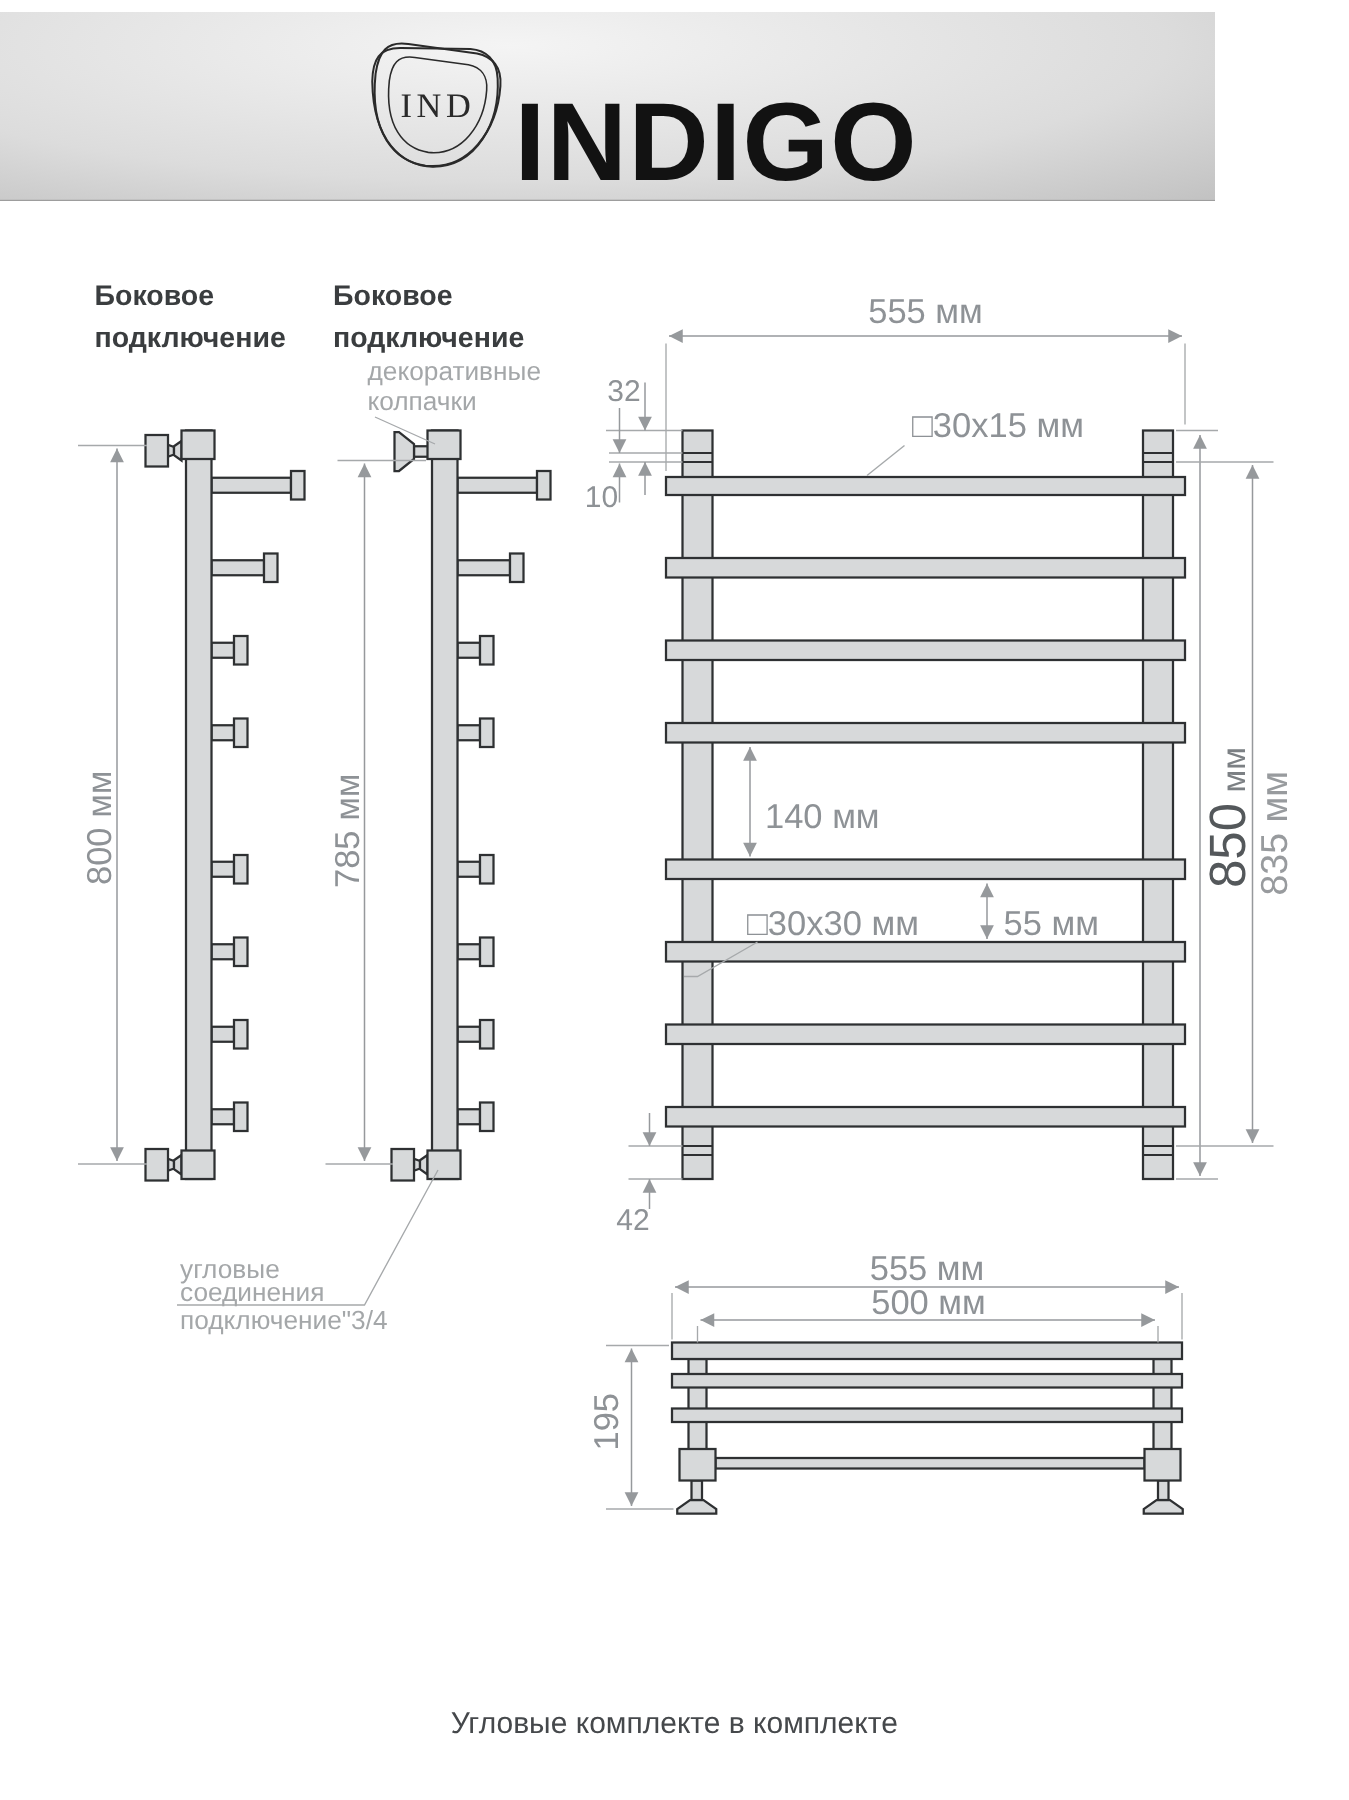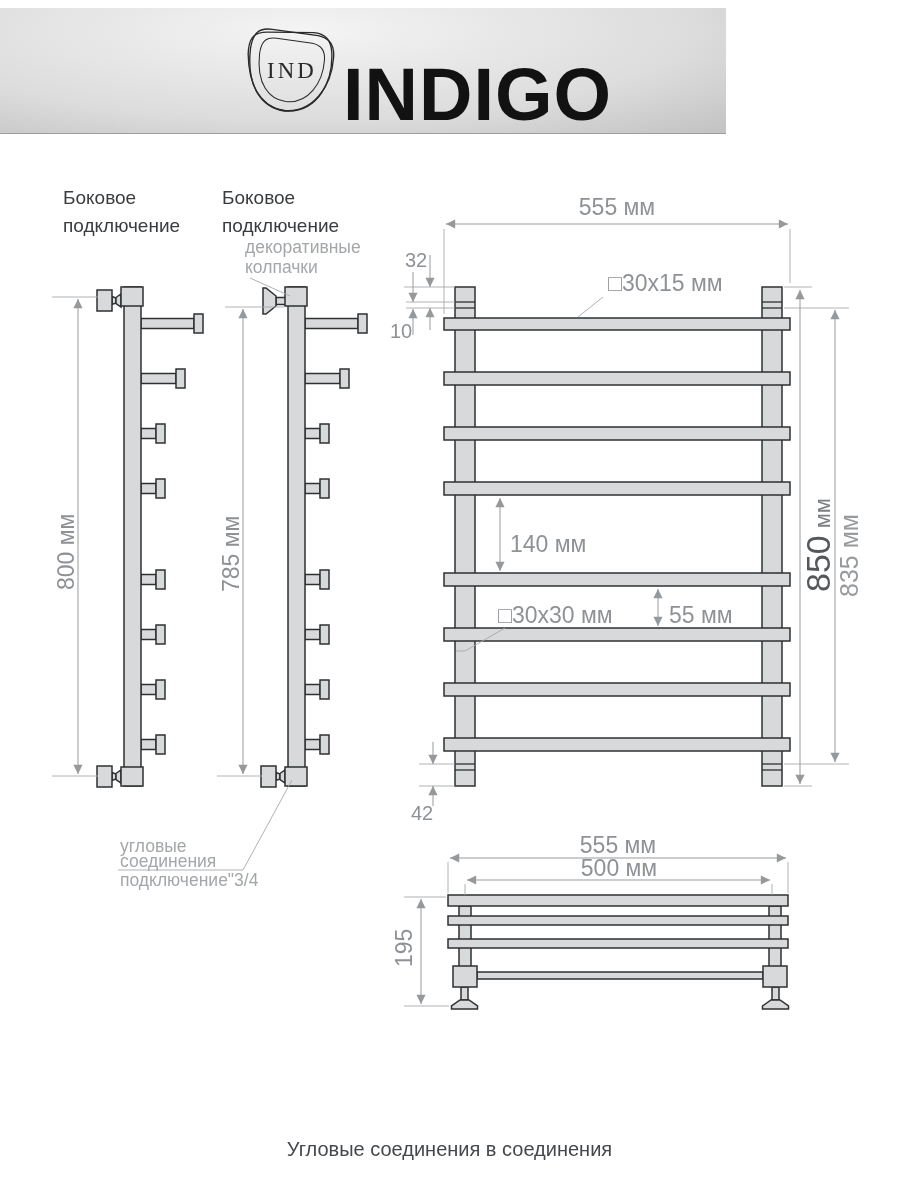--- a/index.html
+++ b/index.html
@@ -1,26 +1,26 @@
 <!DOCTYPE html>
 <html><head>
 <meta charset="utf-8">
 <style>
   html,body{margin:0;padding:0;background:#ffffff;width:899px;height:1200px;overflow:hidden;
     font-family:"Liberation Sans",sans-serif;}
   .abs{position:absolute;}
   
-  #band{position:absolute;left:0;top:8px;width:726px;height:125px;
+  #band{position:absolute;left:0;top:8px;width:810px;height:125px;
     background:radial-gradient(ellipse 120% 160% at 42% 18%, #f4f4f4 0%, #dcdcdc 45%, #b3b3b3 85%, #a2a2a2 100%);
     border-bottom:1px solid #9d9d9d;}
   .brand{position:absolute;left:343px;top:22px;font-size:74px;line-height:1;font-weight:bold;
     letter-spacing:1px;color:#121212;margin-top:28px;}
   .tagline{position:absolute;left:345px;top:88px;font-size:17.5px;letter-spacing:1.1px;color:#1e1e1e;}
   
-  .vtitle{position:absolute;font-size:19px;line-height:1.45;color:#3a3d3f;}
+  .vtitle{position:absolute;font-size:19px;line-height:1.45;color:#3a3d3f;font-weight:bold;}
   
   #footnote{position:absolute;left:0;top:1138px;width:899px;text-align:center;
     font-size:20px;color:#45484b;}
   
   .m{fill:#d7d9da;stroke:#2e3032;stroke-width:1.5;}
   .ln{stroke:#2e3032;stroke-width:1.3;}
   .dim{stroke:#96999c;stroke-width:1;fill:none;}
   .ext{stroke:#a6a9ab;stroke-width:0.9;fill:none;}
   text{font-family:"Liberation Sans",sans-serif;}
   .d{font-size:23px;fill:#8e9296;}
@@ -249,13 +249,13 @@
     </g>
     <g>
       <line class="ext" x1="404" y1="897" x2="446" y2="897"></line>
       <line class="ext" x1="404" y1="1006" x2="449" y2="1006"></line>
       <line class="dim" x1="421" y1="899" x2="421" y2="1004" marker-start="url(#arw)" marker-end="url(#arw)"></line>
       <text class="d" transform="translate(412,967) rotate(-90)" font-size="22">195</text>
     </g>
   </g>
 </svg>
 
-<div id="footnote">Угловые соединения в соединения</div>
+<div id="footnote">Угловые комплекте в комплекте</div>
 
 </body></html>

